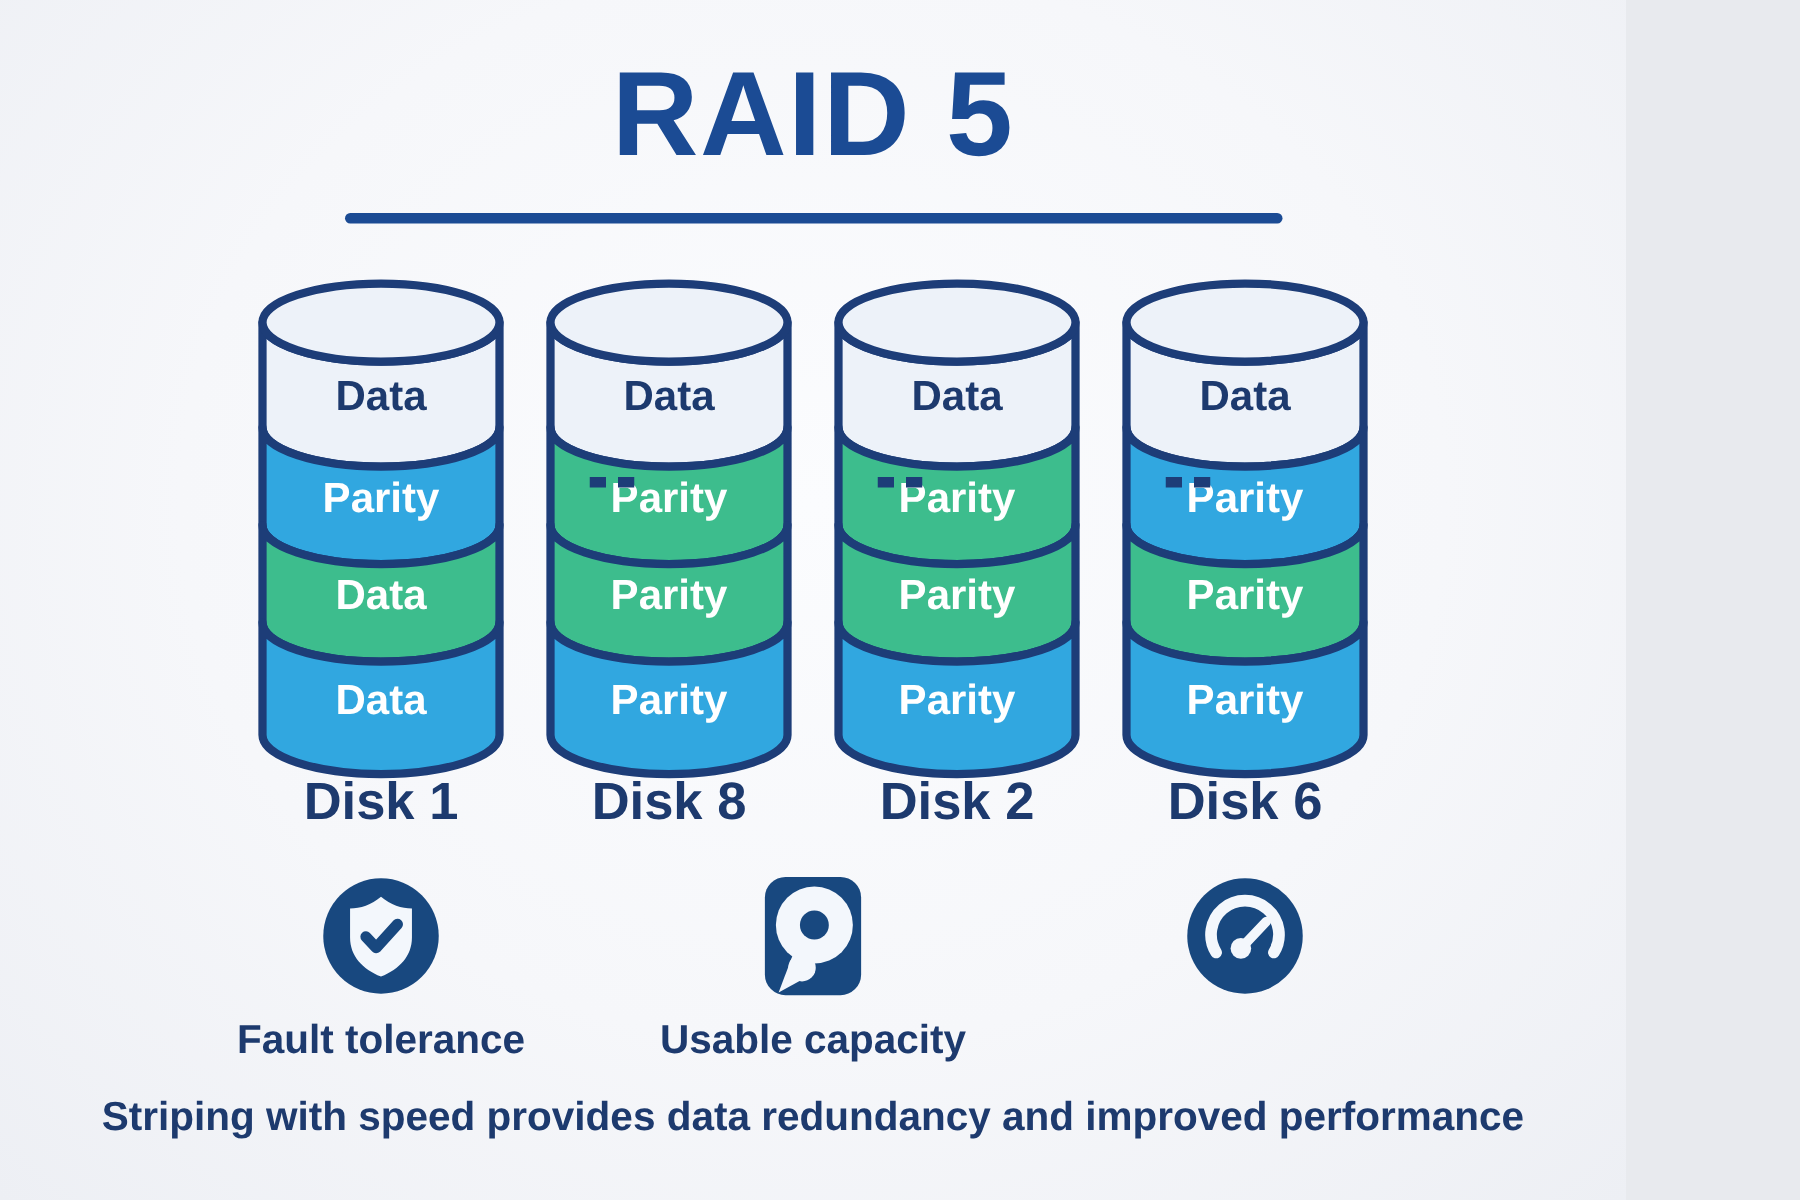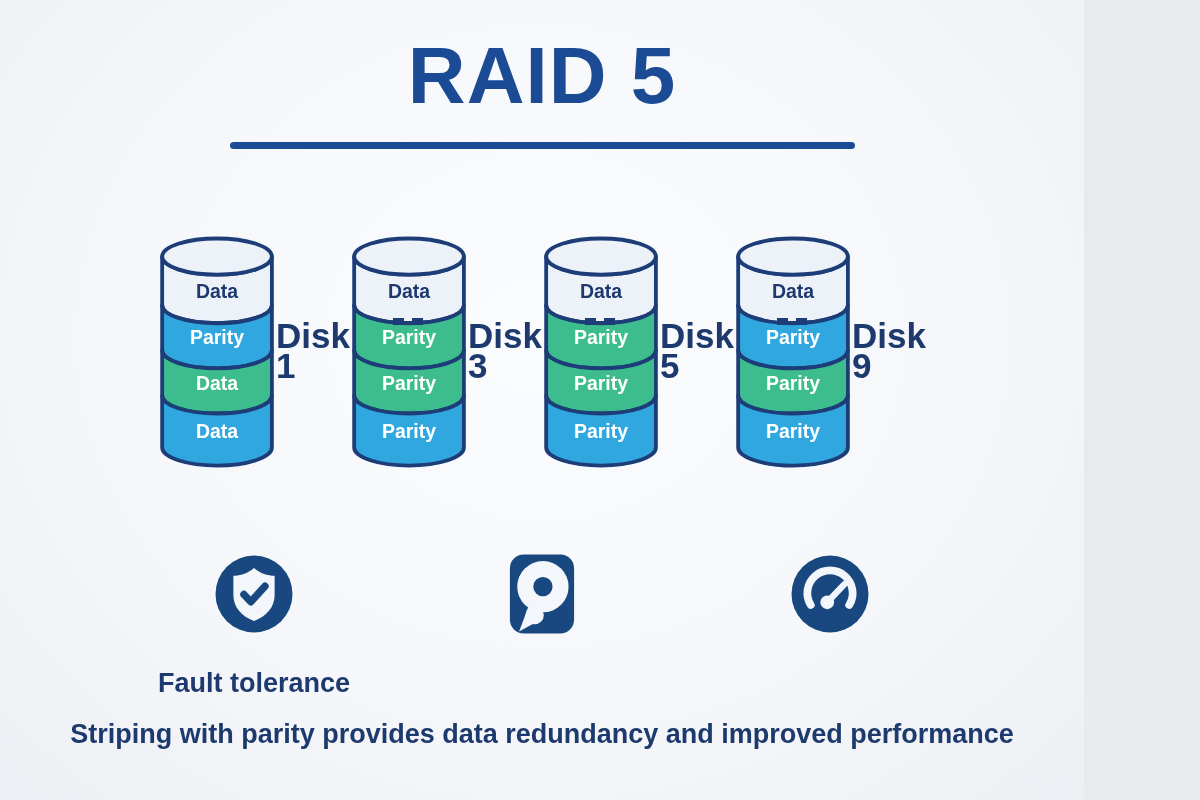--- a/index.html
+++ b/index.html
@@ -9,28 +9,28 @@
     font-family:"Liberation Sans", sans-serif;
   }
   .title {
     padding-top:34px; text-align:center;
     font-size:80px; line-height:1.05; font-weight:bold;
     letter-spacing:1px; color:#1b4b94;
   }
   .divider { width:625px; height:7px; background:#1b4b94; border-radius:4px; margin:24px auto 0; }
 
   .disks-row { position:relative; display:flex; justify-content:center; margin-top:33px; }
-  .disk-col { width:192px; display:flex; flex-direction:row; align-items:center; }
+  .disk-col { width:192px; display:flex; flex-direction:column; align-items:center; }
   svg.cylinder { width:170px; height:338px; display:block; }
   .disk-name { margin-top:0px; font-size:35px; font-weight:bold; color:#1d3a6e; line-height:30px; }
 
   .connector { position:absolute; top:135px; width:30px; height:9px; }
 
   .features-row { display:flex; justify-content:center; margin-top:30px; }
-  .feature { width:288px; display:flex; flex-direction:column; align-items:center;gap:20px; }
+  .feature { width:288px; display:flex; flex-direction:column; align-items:center; }
   .feature svg { width:88px; height:88px; display:block; }
   .feature-label { margin-top:10px; font-size:27px; font-weight:bold; color:#1d3a6e; }
 
   .caption { margin-top:20px; text-align:center; font-size:27px; font-weight:bold; color:#1d3a6e; }
 </style>
 </head>
 <body>
 
 <div class="canvas">
 
@@ -57,49 +57,49 @@
           <path d="M 6 33 A 79 26 0 0 0 164 33 L 164 103 A 79 26 0 0 1 6 103 Z" fill="#edf2f9" stroke="#1d3d78" stroke-width="5.5" stroke-linejoin="round"></path>
           <path d="M 6 103 A 79 26 0 0 0 164 103 L 164 168 A 79 26 0 0 1 6 168 Z" fill="#3dbd8d" stroke="#1d3d78" stroke-width="5.5" stroke-linejoin="round"></path>
           <path d="M 6 168 A 79 26 0 0 0 164 168 L 164 233 A 79 26 0 0 1 6 233 Z" fill="#3dbd8d" stroke="#1d3d78" stroke-width="5.5" stroke-linejoin="round"></path>
           <path d="M 6 233 A 79 26 0 0 0 164 233 L 164 308 A 79 26 0 0 1 6 308 Z" fill="#31a7e0" stroke="#1d3d78" stroke-width="5.5" stroke-linejoin="round"></path>
           <ellipse cx="85" cy="33" rx="79" ry="26" fill="#edf2f9" stroke="#1d3d78" stroke-width="5.5"></ellipse>
           <text x="85" y="82" text-anchor="middle" dominant-baseline="central" font-size="28" font-weight="bold" fill="#1d3a6e">Data</text>
           <text x="85" y="149.5" text-anchor="middle" dominant-baseline="central" font-size="28" font-weight="bold" fill="#ffffff">Parity</text>
           <text x="85" y="214.5" text-anchor="middle" dominant-baseline="central" font-size="28" font-weight="bold" fill="#ffffff">Parity</text>
           <text x="85" y="284.5" text-anchor="middle" dominant-baseline="central" font-size="28" font-weight="bold" fill="#ffffff">Parity</text>
         </svg>
-      <div class="disk-name">Disk 3</div>
+      <div class="disk-name">Disk 8</div>
     </div>
     <div class="disk-col">
       <svg class="cylinder" viewBox="0 0 170 338">
           <path d="M 6 33 A 79 26 0 0 0 164 33 L 164 103 A 79 26 0 0 1 6 103 Z" fill="#edf2f9" stroke="#1d3d78" stroke-width="5.5" stroke-linejoin="round"></path>
           <path d="M 6 103 A 79 26 0 0 0 164 103 L 164 168 A 79 26 0 0 1 6 168 Z" fill="#3dbd8d" stroke="#1d3d78" stroke-width="5.5" stroke-linejoin="round"></path>
           <path d="M 6 168 A 79 26 0 0 0 164 168 L 164 233 A 79 26 0 0 1 6 233 Z" fill="#3dbd8d" stroke="#1d3d78" stroke-width="5.5" stroke-linejoin="round"></path>
           <path d="M 6 233 A 79 26 0 0 0 164 233 L 164 308 A 79 26 0 0 1 6 308 Z" fill="#31a7e0" stroke="#1d3d78" stroke-width="5.5" stroke-linejoin="round"></path>
           <ellipse cx="85" cy="33" rx="79" ry="26" fill="#edf2f9" stroke="#1d3d78" stroke-width="5.5"></ellipse>
           <text x="85" y="82" text-anchor="middle" dominant-baseline="central" font-size="28" font-weight="bold" fill="#1d3a6e">Data</text>
           <text x="85" y="149.5" text-anchor="middle" dominant-baseline="central" font-size="28" font-weight="bold" fill="#ffffff">Parity</text>
           <text x="85" y="214.5" text-anchor="middle" dominant-baseline="central" font-size="28" font-weight="bold" fill="#ffffff">Parity</text>
           <text x="85" y="284.5" text-anchor="middle" dominant-baseline="central" font-size="28" font-weight="bold" fill="#ffffff">Parity</text>
         </svg>
-      <div class="disk-name">Disk 5</div>
+      <div class="disk-name">Disk 2</div>
     </div>
     <div class="disk-col">
       <svg class="cylinder" viewBox="0 0 170 338">
           <path d="M 6 33 A 79 26 0 0 0 164 33 L 164 103 A 79 26 0 0 1 6 103 Z" fill="#edf2f9" stroke="#1d3d78" stroke-width="5.5" stroke-linejoin="round"></path>
           <path d="M 6 103 A 79 26 0 0 0 164 103 L 164 168 A 79 26 0 0 1 6 168 Z" fill="#31a7e0" stroke="#1d3d78" stroke-width="5.5" stroke-linejoin="round"></path>
           <path d="M 6 168 A 79 26 0 0 0 164 168 L 164 233 A 79 26 0 0 1 6 233 Z" fill="#3dbd8d" stroke="#1d3d78" stroke-width="5.5" stroke-linejoin="round"></path>
           <path d="M 6 233 A 79 26 0 0 0 164 233 L 164 308 A 79 26 0 0 1 6 308 Z" fill="#31a7e0" stroke="#1d3d78" stroke-width="5.5" stroke-linejoin="round"></path>
           <ellipse cx="85" cy="33" rx="79" ry="26" fill="#edf2f9" stroke="#1d3d78" stroke-width="5.5"></ellipse>
           <text x="85" y="82" text-anchor="middle" dominant-baseline="central" font-size="28" font-weight="bold" fill="#1d3a6e">Data</text>
           <text x="85" y="149.5" text-anchor="middle" dominant-baseline="central" font-size="28" font-weight="bold" fill="#ffffff">Parity</text>
           <text x="85" y="214.5" text-anchor="middle" dominant-baseline="central" font-size="28" font-weight="bold" fill="#ffffff">Parity</text>
           <text x="85" y="284.5" text-anchor="middle" dominant-baseline="central" font-size="28" font-weight="bold" fill="#ffffff">Parity</text>
         </svg>
-      <div class="disk-name">Disk 9</div>
+      <div class="disk-name">Disk 6</div>
     </div>
 
     <svg class="connector" style="left:393px" viewBox="0 0 30 9">
       <line x1="0" y1="4.5" x2="30" y2="4.5" stroke="#1d3d78" stroke-width="7" stroke-dasharray="11 8"></line>
     </svg>
     <svg class="connector" style="left:585px" viewBox="0 0 30 9">
       <line x1="0" y1="4.5" x2="30" y2="4.5" stroke="#1d3d78" stroke-width="7" stroke-dasharray="11 8"></line>
     </svg>
     <svg class="connector" style="left:777px" viewBox="0 0 30 9">
       <line x1="0" y1="4.5" x2="30" y2="4.5" stroke="#1d3d78" stroke-width="7" stroke-dasharray="11 8"></line>
@@ -116,26 +116,27 @@
       <div class="feature-label">Fault tolerance</div>
     </div>
     <div class="feature">
       <svg viewBox="0 0 96 96">
         <rect x="13" y="5" width="70" height="86" rx="15" fill="#18487f"></rect>
         <circle cx="49" cy="40" r="28" fill="#f3f7fc"></circle>
         <circle cx="49" cy="40" r="10.5" fill="#18487f"></circle>
         <circle cx="40" cy="71" r="10" fill="#f3f7fc"></circle>
         <polygon points="23,89 33,62.5 49.5,74.5" fill="#f3f7fc"></polygon>
       </svg>
+      <div class="feature-label">Usable capacity</div>
     </div>
     <div class="feature">
       <svg viewBox="0 0 96 96">
         <circle cx="48" cy="48" r="42" fill="#18487f"></circle>
         <path d="M27 60 A24.7 24.7 0 1 1 69 60" fill="none" stroke="#f3f7fc" stroke-width="8.5" stroke-linecap="round"></path>
         <circle cx="45" cy="57" r="7.5" fill="#f3f7fc"></circle>
         <line x1="45" y1="57" x2="63.5" y2="37.5" stroke="#f3f7fc" stroke-width="7" stroke-linecap="round"></line>
       </svg>
     </div>
   </div>
 
-  <div class="caption">Striping with parity provides data redundancy and improved performance</div>
+  <div class="caption">Striping with speed provides data redundancy and improved performance</div>
 
 </div>
 
 </body></html>

